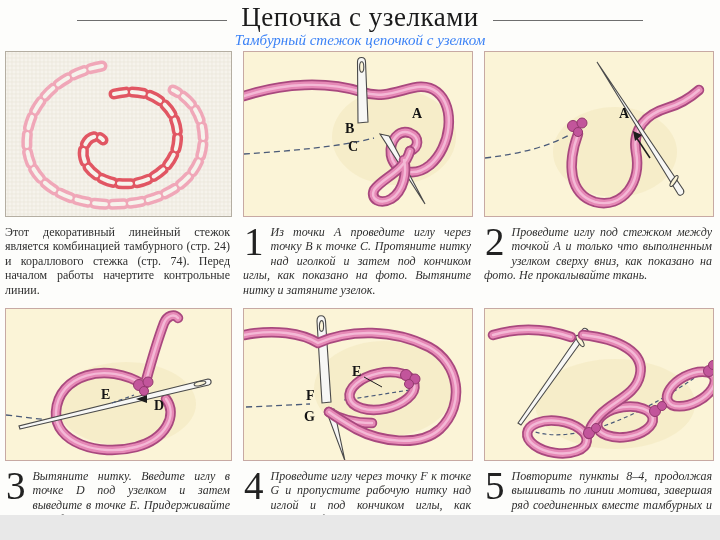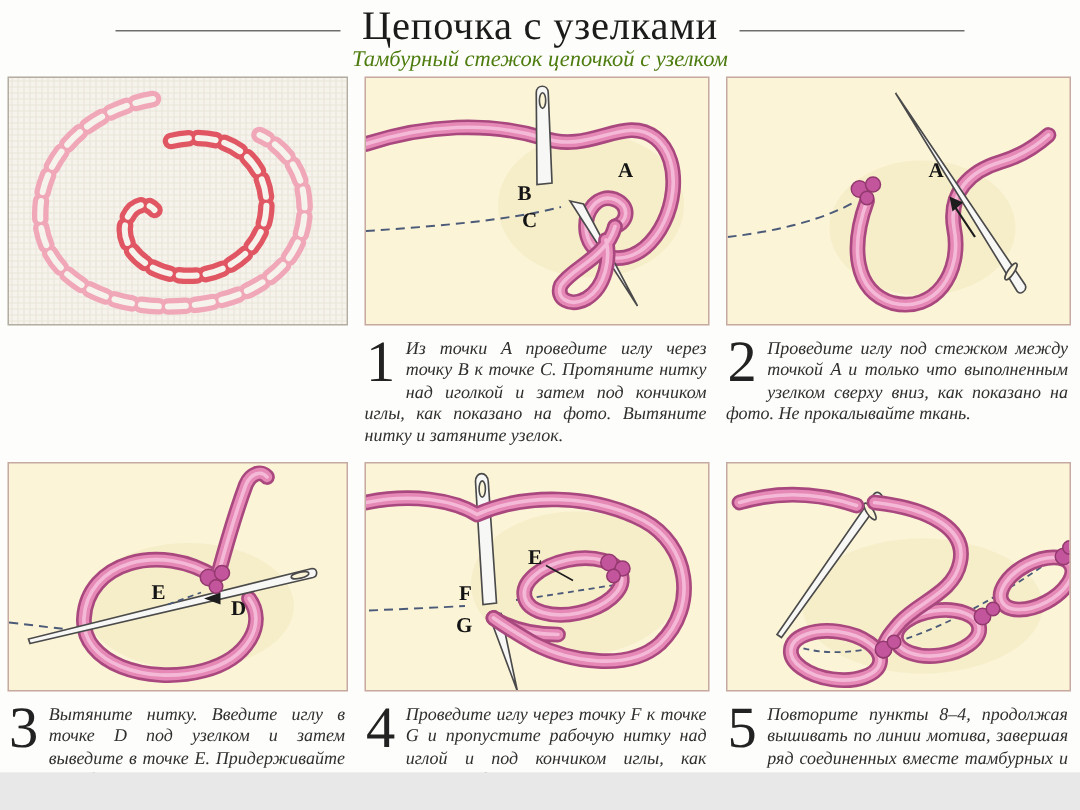--- a/index.html
+++ b/index.html
@@ -4,21 +4,21 @@
 <style>
   * { margin:0; padding:0; box-sizing:border-box; }
   body { background:#e8e8e8; font-family:"Liberation Serif", serif; }
   .page { width:720px; height:515px; background:#fdfdfb; overflow:hidden; position:relative; }
 
   
   .header { padding-top:2px; }
   .title-row { display:flex; align-items:center; justify-content:center; gap:14px; }
   .rule { width:150px; height:1px; background:#6e6e6e; margin-top:6px; }
   .title { font-size:27px; color:#1b1b1b; letter-spacing:.5px; white-space:nowrap; }
-  .subtitle { text-align:center; font-style:italic; font-size:15px; color:#4d7c0f; margin-top:-1px; }
+  .subtitle { text-align:center; font-style:italic; font-size:15px; color:#3b82f6; margin-top:-1px; }
 
   
   .grid { display:grid; grid-template-columns:227px 230px 230px; grid-template-rows:257px auto;
           column-gap:11px; padding:2px 4px 0 5px; }
   .cell { display:flex; flex-direction:column; }
   .figure { border:1px solid #c7a9a3; background:#fbf4d7; overflow:hidden; }
   .figure.photo { border:1px solid #b4aea2; background:#f6f3ec; }
   .row1 .figure { height:166px; }
   .row2 .figure { height:153px; }
   svg { display:block; }
@@ -79,20 +79,21 @@
           <g>
             <path class="bead-lp" d="M96,14 C50,22 18,56 21,96 C25,137 72,158 126,151 C172,145 199,118 197,84 C196,62 184,46 167,38"></path>
             <path class="bead-lp2" d="M96,14 C50,22 18,56 21,96 C25,137 72,158 126,151 C172,145 199,118 197,84 C196,62 184,46 167,38"></path>
           </g>
           <g>
             <path class="bead-rd" d="M108,42 C150,32 176,60 171,92 C166,122 132,139 102,129 C82,122 73,106 79,93 C83,84 92,82 97,88"></path>
             <path class="bead-rd2" d="M108,42 C150,32 176,60 171,92 C166,122 132,139 102,129 C82,122 73,106 79,93 C83,84 92,82 97,88"></path>
           </g>
         </svg>
       </div>
+      <div class="caption">Этот декоративный линейный стежок является комбинацией тамбурного (стр. 24) и кораллового стежка (стр. 74). Перед началом работы начертите контрольные линии.</div>
     </div>
 
     <div class="cell row1">
       <div class="figure">
         <svg width="228" height="164" viewBox="0 0 228 164">
           <defs>
             <path id="s1a" d="M0,44 C40,31 82,29 118,40"></path>
             <path id="s1b" d="M118,40 C150,51 172,24 193,40 C212,55 207,95 186,113 C170,126 150,120 147,103 C145,88 155,77 166,81 C176,85 175,96 166,99"></path>
             <path id="s1c" d="M166,99 C160,120 138,126 130,138 C126,147 136,153 147,147 C160,139 163,120 160,108"></path>
           </defs>

